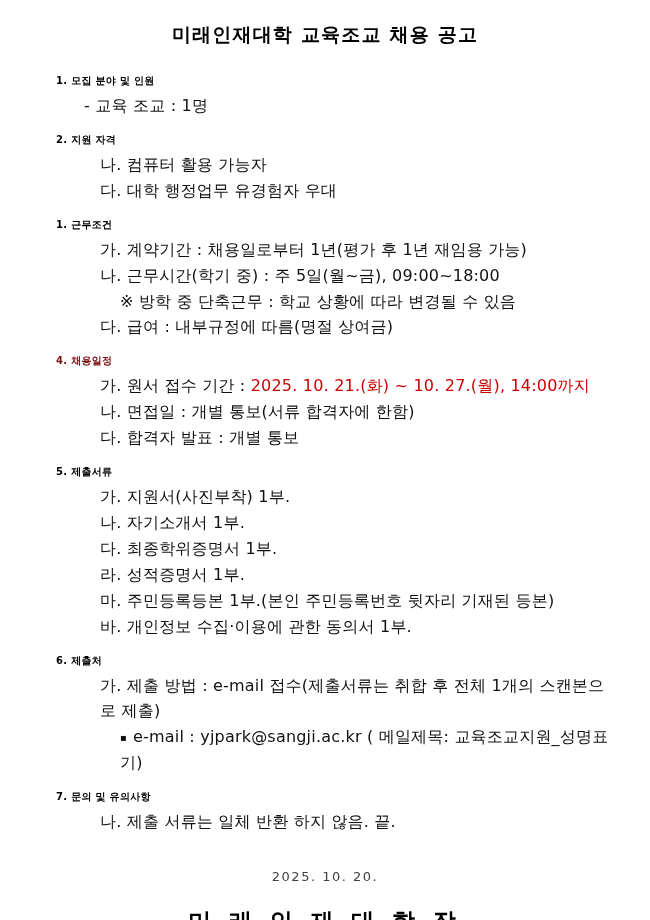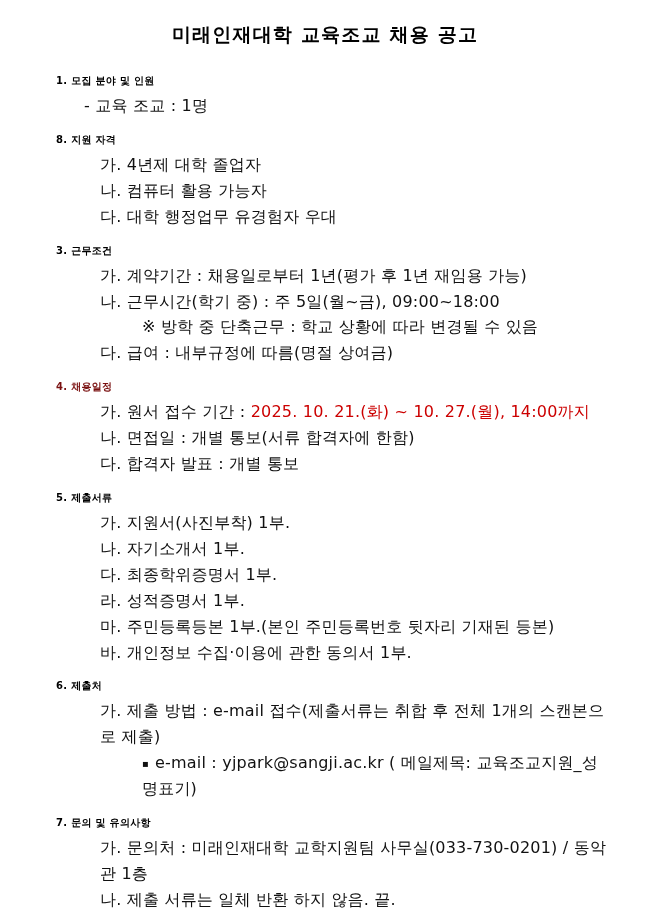--- a/index.html
+++ b/index.html
@@ -44,21 +44,21 @@
     color: #7a1111;
   }
   .line {
     font-size: 16px;
     line-height: 1.62;
     color: #111;
     letter-spacing: 0.2px;
   }
   .ind1 { margin-left: 46px; }
   .ind2 { margin-left: 62px; }
-  .ind3 { margin-left: 104px; }
+  .ind3 { margin-left: 82px; }
   .red {
     color: #cc0000;
   }
   .bullet-sq::before {
     content: "\25AA";
     font-size: 10px;
     margin-right: 6px;
     vertical-align: 1px;
   }
   .date-line {
@@ -85,28 +85,27 @@
 <div class="page">
 
   <div class="doc-title">미래인재대학 교육조교 채용 공고</div>
 
   <div class="section">
     <div class="sec-head">1. 모집 분야 및 인원</div>
     <div class="line ind1">- 교육 조교 : 1명</div>
   </div>
 
   <div class="section">
-    <div class="sec-head">8. 지원 자격</div>
-    <div class="line ind2">가. 4년제 대학 졸업자</div>
+    <div class="sec-head">2. 지원 자격</div>
     <div class="line ind2">나. 컴퓨터 활용 가능자</div>
     <div class="line ind2">다. 대학 행정업무 유경험자 우대</div>
   </div>
 
   <div class="section">
-    <div class="sec-head">3. 근무조건</div>
+    <div class="sec-head">1. 근무조건</div>
     <div class="line ind2">가. 계약기간 : 채용일로부터 1년(평가 후 1년 재임용 가능)</div>
     <div class="line ind2">나. 근무시간(학기 중) : 주 5일(월~금), 09:00~18:00</div>
     <div class="line ind3">※ 방학 중 단축근무 : 학교 상황에 따라 변경될 수 있음</div>
     <div class="line ind2">다. 급여 : 내부규정에 따름(명절 상여금)</div>
   </div>
 
   <div class="section">
     <div class="sec-head accent">4. 채용일정</div>
     <div class="line ind2"><span>가. 원서 접수 기간 : </span><span class="red">2025. 10. 21.(화) ~ 10. 27.(월), 14:00까지</span></div>
     <div class="line ind2">나. 면접일 : 개별 통보(서류 합격자에 한함)</div>
@@ -124,20 +123,19 @@
   </div>
 
   <div class="section">
     <div class="sec-head">6. 제출처</div>
     <div class="line ind2">가. 제출 방법 : e-mail 접수(제출서류는 취합 후 전체 1개의 스캔본으로 제출)</div>
     <div class="line ind3 bullet-sq">e-mail : yjpark@sangji.ac.kr ( 메일제목: 교육조교지원_성명표기)</div>
   </div>
 
   <div class="section sec-gap-sm">
     <div class="sec-head">7. 문의 및 유의사항</div>
-    <div class="line ind2">가. 문의처 : 미래인재대학 교학지원팀 사무실(033-730-0201) / 동악관 1층</div>
     <div class="line ind2">나. 제출 서류는 일체 반환 하지 않음.  끝.</div>
   </div>
 
   <div class="date-line">2025. 10. 20.</div>
   <div class="signature">미 래 인 재 대 학 장</div>
 
 </div>
 
 </body></html>

